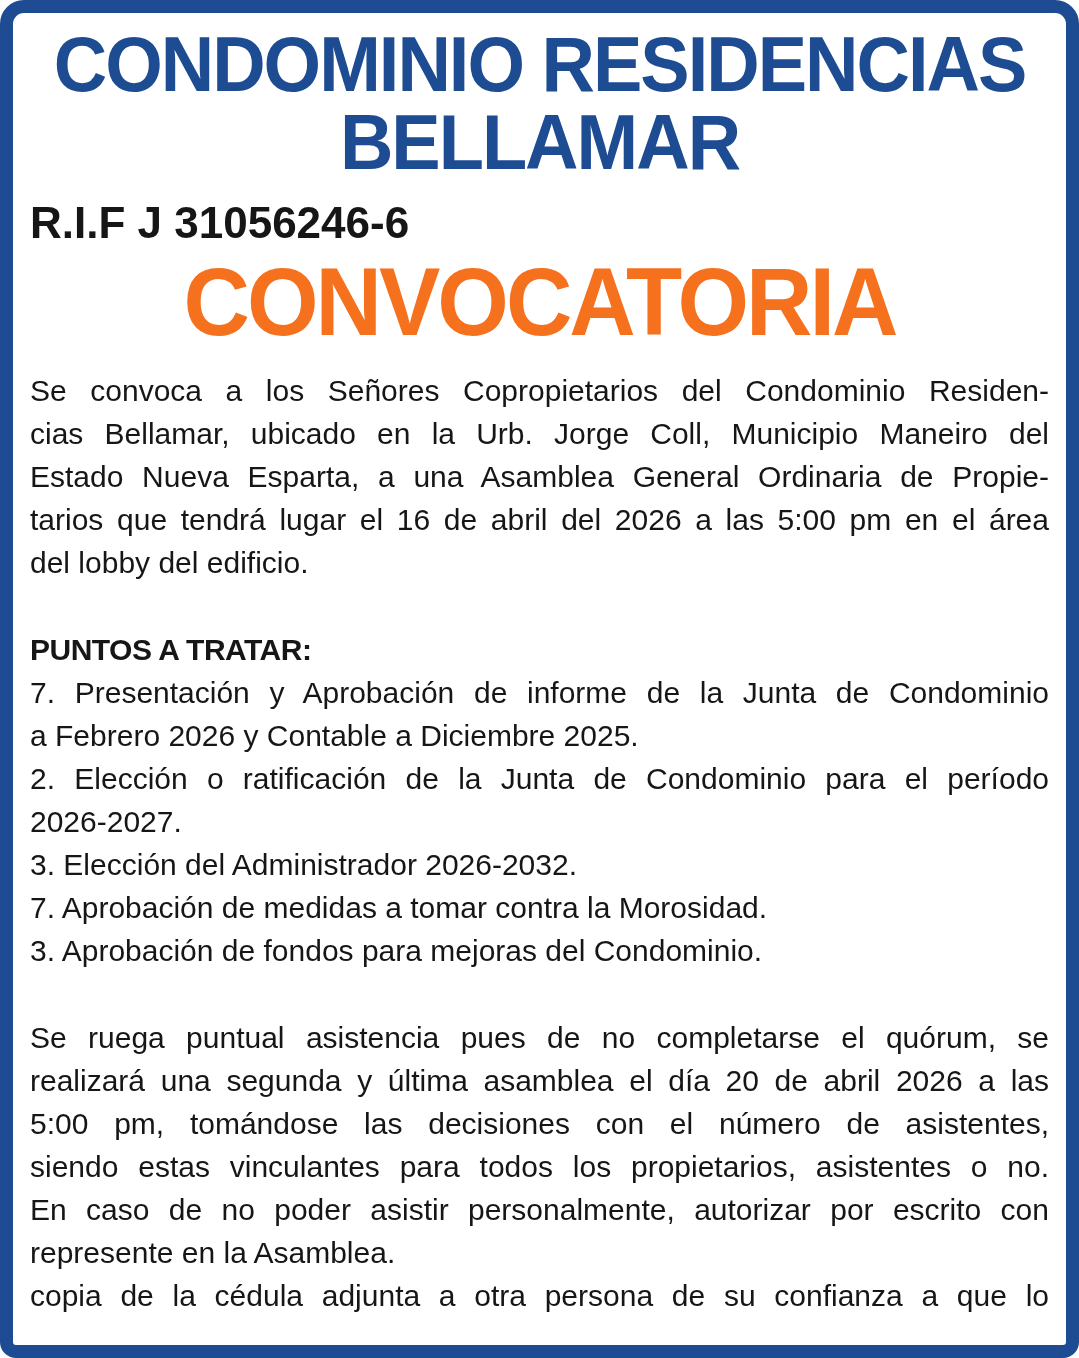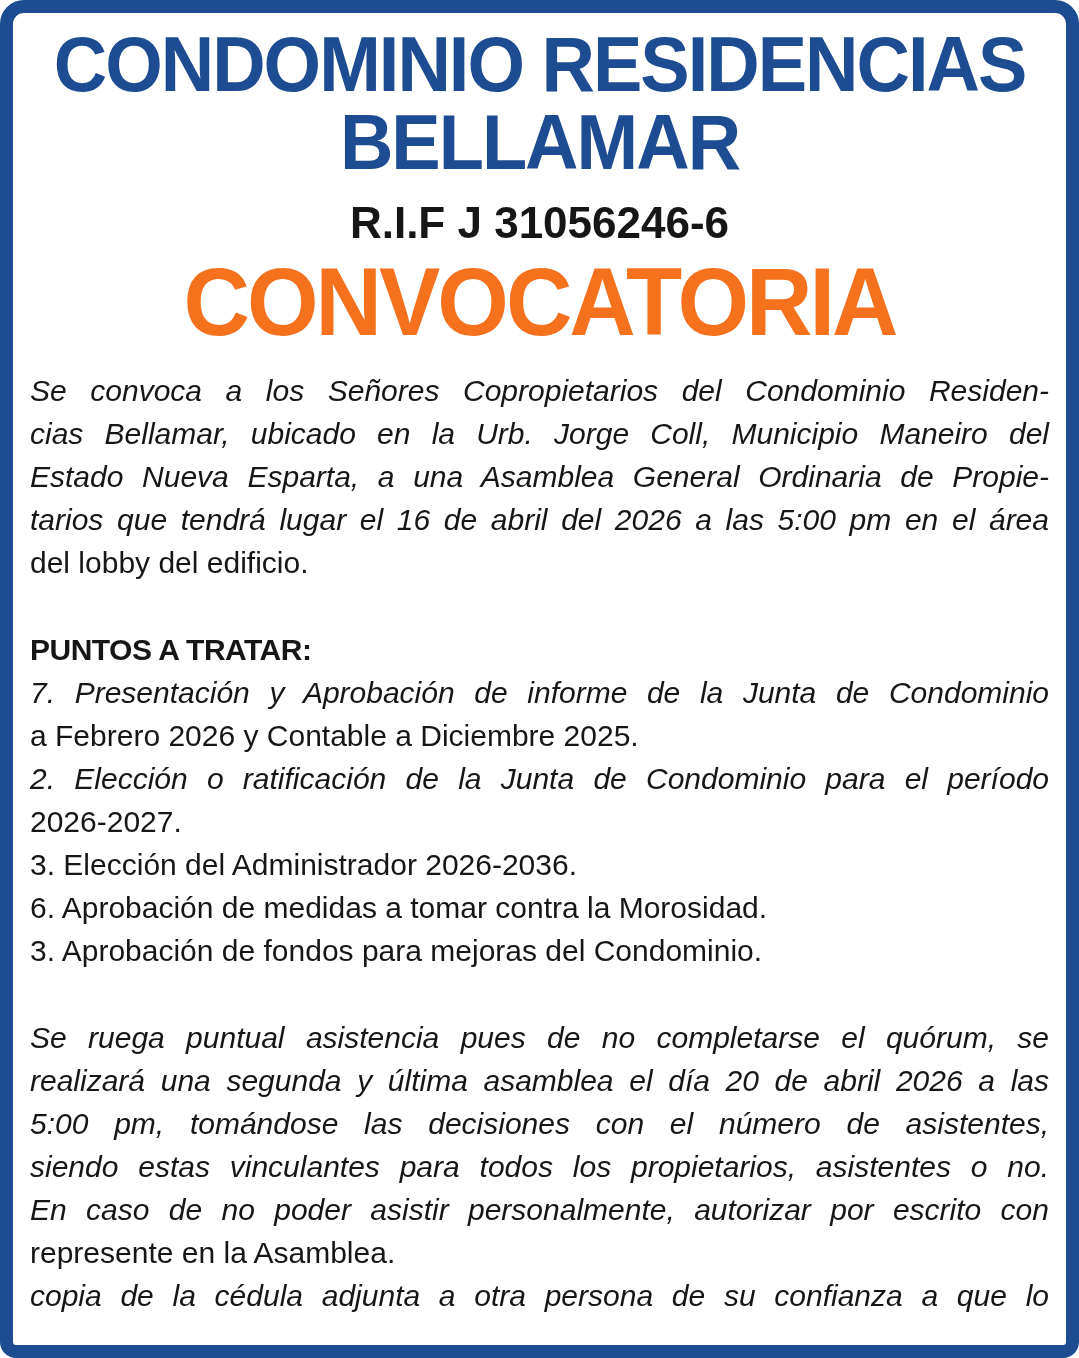--- a/index.html
+++ b/index.html
@@ -33,21 +33,21 @@
     text-align: center;
     margin-top: 6px;
     transform: scaleY(1.06);
     transform-origin: top center;
   }
   .rif {
     color: var(--ink, #161617);
     font-weight: 700;
     font-size: 44px;
     line-height: 1.0;
-    text-align: center;
+    text-align: left;
     margin-top: 28px;
     letter-spacing: 0px;
   }
   .headline {
     color: var(--orange, #f5711d);
     font-weight: 700;
     font-size: 92px;
     line-height: 1.0;
     letter-spacing: -3px;
     text-align: center;
@@ -59,21 +59,20 @@
     margin-top: 24px;
     color: var(--ink, #161617);
     font-size: 30px;
     line-height: 43px;
   }
   .line { white-space: nowrap; }
   .j {
     text-align: justify;
     text-align-last: justify;
     white-space: normal;
-    font-style: italic;
   }
   .l { text-align: left; }
   .gap { height: 44px; }
   .agenda-heading {
     font-weight: 700;
     letter-spacing: -0.5px;
   }
   .signature {
     text-align: center;
     font-weight: 700;
@@ -114,24 +113,24 @@
 
         <div>
           <div class="line j">7. Presentación y Aprobación de informe de la Junta de Condominio</div>
           <div class="line l">a Febrero 2026 y Contable a Diciembre 2025.</div>
         </div>
         <div>
           <div class="line j">2. Elección o ratificación de la Junta de Condominio para el período</div>
           <div class="line l">2026-2027.</div>
         </div>
         <div>
-          <div class="line l">3. Elección del Administrador 2026-2036.</div>
+          <div class="line l">3. Elección del Administrador 2026-2032.</div>
         </div>
         <div>
-          <div class="line l">6. Aprobación de medidas a tomar contra la Morosidad.</div>
+          <div class="line l">7. Aprobación de medidas a tomar contra la Morosidad.</div>
         </div>
         <div>
           <div class="line l">3. Aprobación de fondos para mejoras del Condominio.</div>
         </div>
       </div>
 
       <div class="gap"></div>
 
       <div>
         <div class="line j">Se ruega puntual asistencia pues de no completarse el quórum, se</div>

